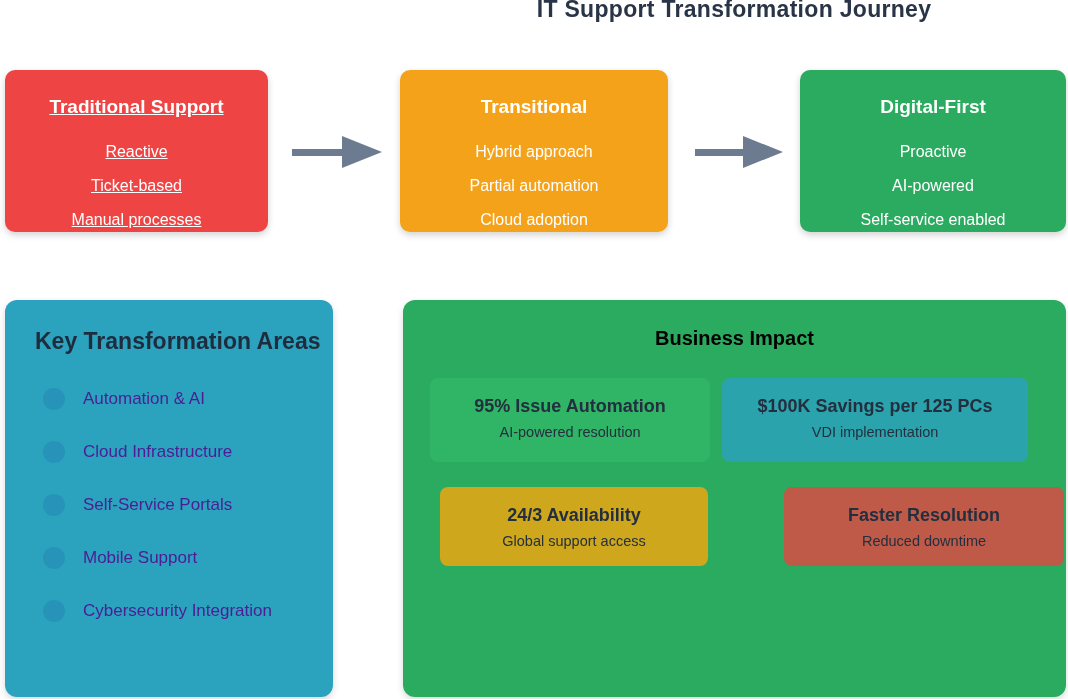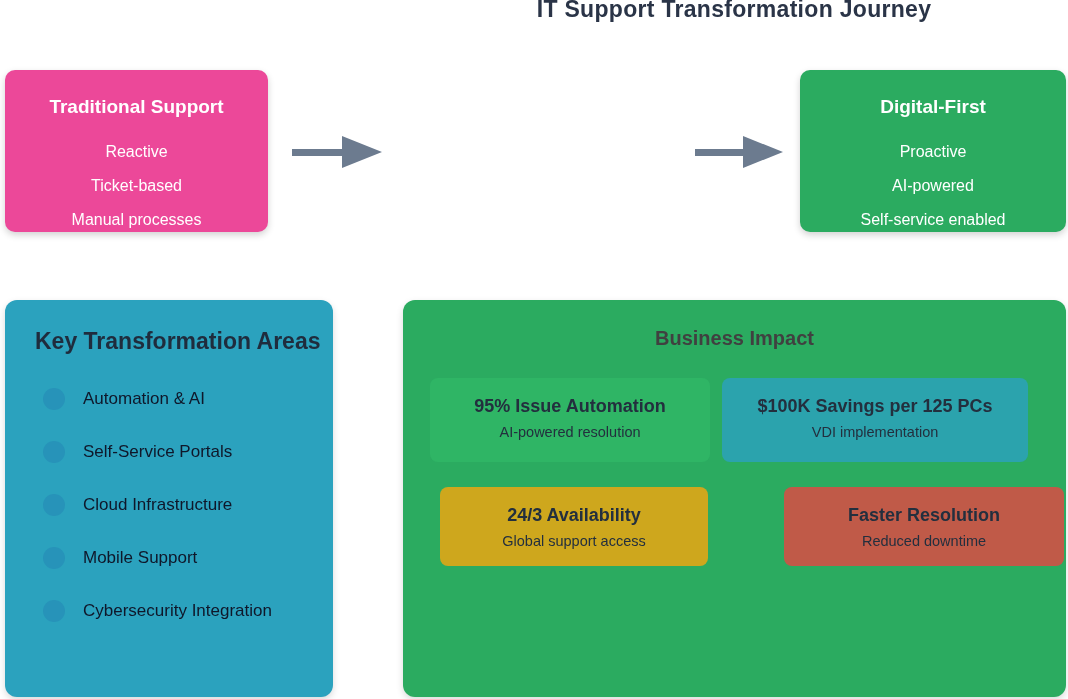--- a/index.html
+++ b/index.html
@@ -41,60 +41,68 @@
     box-shadow:0 3px 7px rgba(0,0,0,.15);
   }
   .key-areas-title{
     padding:28px 0 0 30px;font-size:23px;font-weight:bold;color:#1F2C3D;
   }
   .key-list{margin-top:17px;}
   .key-item{
     display:flex;align-items:center;height:53px;padding-left:38px;
   }
   .key-bullet{width:22px;height:22px;border-radius:50%;flex:0 0 22px;}
-  .key-item-label{margin-left:18px;font-size:17px;color:#0f172a;}
+  .key-item-label{margin-left:18px;font-size:17px;color:#4c1d95;}
   
   .impact{
     position:absolute;left:403px;top:300px;width:663px;height:397px;border-radius:12px;
     box-shadow:0 3px 7px rgba(0,0,0,.15);
   }
   .impact-title{
-    padding-top:27px;text-align:center;font-size:20px;font-weight:bold;color:#404040;
+    padding-top:27px;text-align:center;font-size:20px;font-weight:bold;color:#000000;
   }
   .impact-card{
     position:absolute;border-radius:8px;text-align:center;color:#232F3E;
   }
   .card-0{left:27px;top:78px;width:280px;height:84px;}
   .card-1{left:319px;top:78px;width:306px;height:84px;}
   .card-2{left:37px;top:187px;width:268px;height:79px;}
   .card-3{left:345px;top:187px;width:280px;height:79px;}
   .card-title{margin-top:17px;font-size:18px;font-weight:bold;line-height:22px;}
   .card-subtitle{margin-top:6px;font-size:14.5px;line-height:18px;}
 </style>
 </head>
 <body>
 
 <div id="canvas">
 
   <div class="page-title">IT Support Transformation Journey</div>
 
-  <div class="stage stage-1" style="background-color: #ec4899;">
+  <div class="stage stage-1" style="background-color: #ef4444; text-decoration: underline;">
     <div class="stage-title">Traditional Support</div>
     <div class="stage-items">
       <div class="stage-item">Reactive</div>
       <div class="stage-item">Ticket-based</div>
       <div class="stage-item">Manual processes</div>
     </div>
   </div>
 
   <div class="arrow arrow-a">
     <div class="arrow-shaft" style="background-color: rgb(108, 123, 143);"></div>
     <div class="arrow-head" style="background-color: rgb(108, 123, 143);"></div>
   </div>
 
+  <div class="stage stage-2" style="background-color: rgb(245, 162, 27);">
+    <div class="stage-title">Transitional</div>
+    <div class="stage-items">
+      <div class="stage-item">Hybrid approach</div>
+      <div class="stage-item">Partial automation</div>
+      <div class="stage-item">Cloud adoption</div>
+    </div>
+  </div>
 
   <div class="arrow arrow-b">
     <div class="arrow-shaft" style="background-color: rgb(108, 123, 143);"></div>
     <div class="arrow-head" style="background-color: rgb(108, 123, 143);"></div>
   </div>
 
   <div class="stage stage-3" style="background-color: rgb(43, 171, 96);">
     <div class="stage-title">Digital-First</div>
     <div class="stage-items">
       <div class="stage-item">Proactive</div>
@@ -105,25 +113,25 @@
 
   <div class="key-areas" style="background-color: rgb(43, 162, 190);">
     <div class="key-areas-title">Key Transformation Areas</div>
     <div class="key-list">
       <div class="key-item">
         <span class="key-bullet" style="background-color: rgb(39, 147, 185);"></span>
         <span class="key-item-label">Automation &amp; AI</span>
       </div>
       <div class="key-item">
         <span class="key-bullet" style="background-color: rgb(39, 147, 185);"></span>
-        <span class="key-item-label">Self-Service Portals</span>
+        <span class="key-item-label">Cloud Infrastructure</span>
       </div>
       <div class="key-item">
         <span class="key-bullet" style="background-color: rgb(39, 147, 185);"></span>
-        <span class="key-item-label">Cloud Infrastructure</span>
+        <span class="key-item-label">Self-Service Portals</span>
       </div>
       <div class="key-item">
         <span class="key-bullet" style="background-color: rgb(39, 147, 185);"></span>
         <span class="key-item-label">Mobile Support</span>
       </div>
       <div class="key-item">
         <span class="key-bullet" style="background-color: rgb(39, 147, 185);"></span>
         <span class="key-item-label">Cybersecurity Integration</span>
       </div>
     </div>

